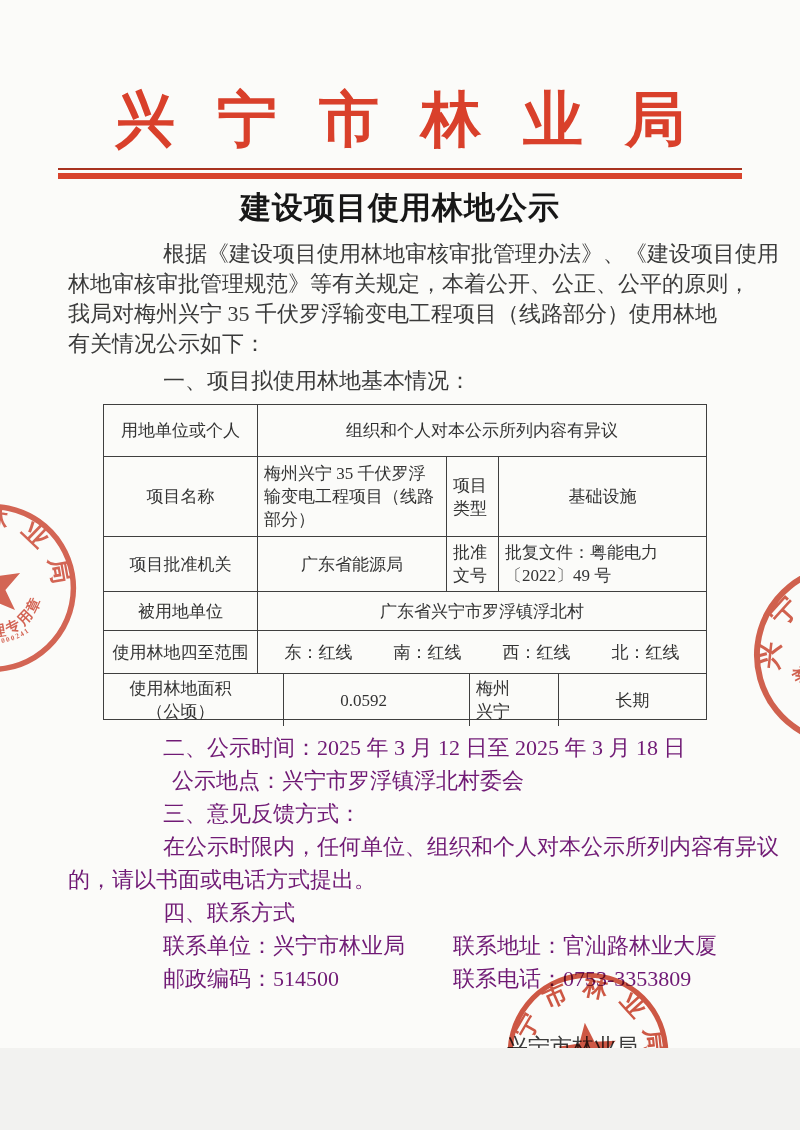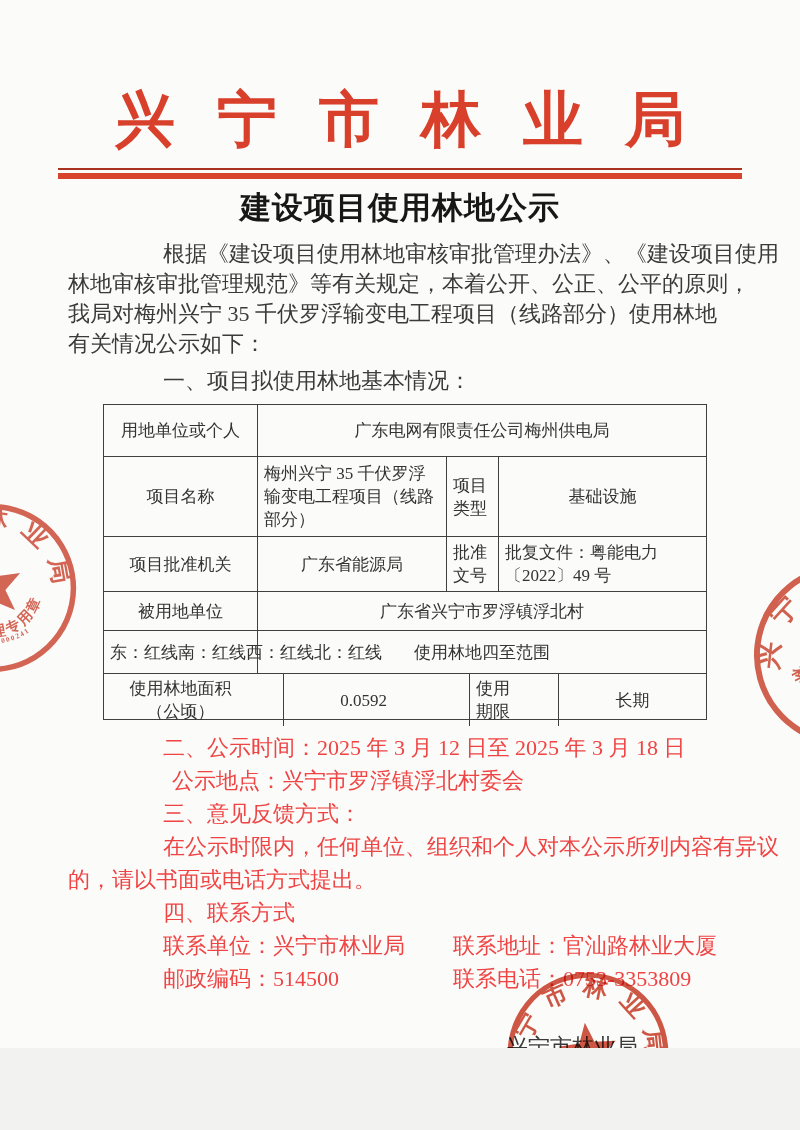--- a/index.html
+++ b/index.html
@@ -76,21 +76,21 @@
   .tc:first-child{border-left:none;}
   .tc-range{flex-direction:row;justify-content:space-around;align-items:center;}
   .tc-range span{white-space:nowrap;}
   .r1{height:51px;} .r2{height:79px;} .r3{height:54px;}
   .r4{height:38px;} .r5{height:42px;} .r6{height:45px;} .r7{height:41px;}
   
   .lower{
     margin:11px 40px 0 68px;
     font-size:22px;
     line-height:33px;
-    color:#ef4444;
+    color:#701a75;
   }
   .contact-left{display:inline-block;width:290px;}
   
   .signature{
     position:absolute;
     left:452px;top:1028px;
     width:240px;
     text-align:center;
     font-size:22px;
     line-height:37px;
@@ -146,54 +146,54 @@
     <div class="bline indent-1">根据《建设项目使用林地审核审批管理办法》、《建设项目使用</div>
     <div class="bline">林地审核审批管理规范》等有关规定，本着公开、公正、公平的原则，</div>
     <div class="bline">我局对梅州兴宁 35 千伏罗浮输变电工程项目（线路部分）使用林地</div>
     <div class="bline">有关情况公示如下：</div>
     <div class="bline indent-1 sec-head">一、项目拟使用林地基本情况：</div>
   </div>
 
   <div class="info-table">
     <div class="trow cols-a r1">
       <div class="tc">用地单位或个人</div>
-      <div class="tc">广东电网有限责任公司梅州供电局</div>
+      <div class="tc">组织和个人对本公示所列内容有异议</div>
     </div>
     <div class="trow cols-b r2">
       <div class="tc">项目名称</div>
       <div class="tc">梅州兴宁 35 千伏罗浮输变电工程项目（线路部分）</div>
       <div class="tc">项目类型</div>
       <div class="tc">基础设施</div>
     </div>
     <div class="trow cols-b r3">
       <div class="tc">项目批准机关</div>
       <div class="tc">广东省能源局</div>
       <div class="tc">批准文号</div>
       <div class="tc">批复文件：粤能电力〔2022〕49 号</div>
     </div>
     <div class="trow cols-a r4">
       <div class="tc">被用地单位</div>
       <div class="tc">广东省兴宁市罗浮镇浮北村</div>
     </div>
     <div class="trow cols-a r5">
+      <div class="tc">使用林地四至范围</div>
       <div class="tc tc-range">
         <span>东：红线</span>
         <span>南：红线</span>
         <span>西：红线</span>
         <span>北：红线</span>
       </div>
-      <div class="tc">使用林地四至范围</div>
     </div>
     <div class="trow cols-c r6">
       <div class="tc">
         <span>使用林地面积</span>
         <span>（公顷）</span>
       </div>
       <div class="tc">0.0592</div>
-      <div class="tc">使用期限</div>
+      <div class="tc">梅州兴宁</div>
       <div class="tc">长期</div>
     </div>
   </div>
 
   <div class="lower">
     <div class="bline indent-1">二、公示时间：2025 年 3 月 12 日至 2025 年 3 月 18 日</div>
     <div class="bline indent-2">公示地点：兴宁市罗浮镇浮北村委会</div>
     <div class="bline indent-1">三、意见反馈方式：</div>
     <div class="bline indent-1">在公示时限内，任何单位、组织和个人对本公示所列内容有异议</div>
     <div class="bline">的，请以书面或电话方式提出。</div>

